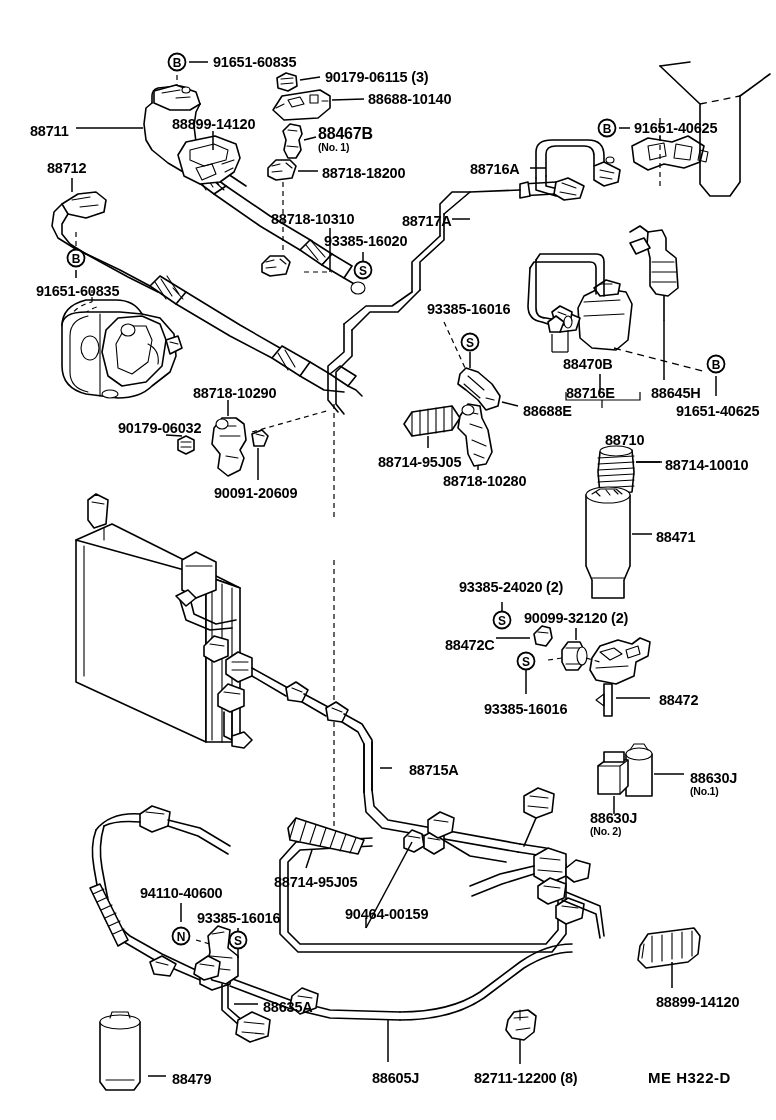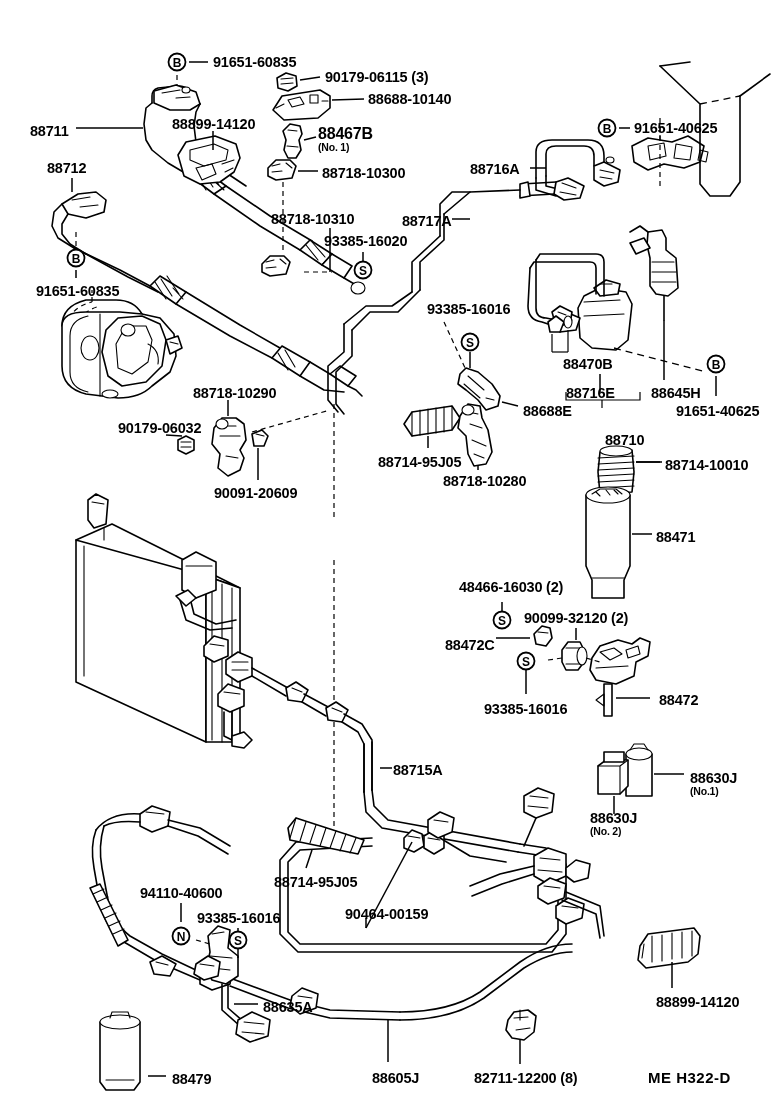--- a/index.html
+++ b/index.html
@@ -521,46 +521,46 @@
   <div class="lbl" style="left:325px; top:70px;">90179-06115 (3)</div>
   <div class="lbl" style="left:368px; top:92px;">88688-10140</div>
   <div class="lbl" style="left:30px; top:124px;">88711</div>
   <div class="lbl" style="left:172px; top:117px;">88899-14120</div>
   <div class="lbl big two-line" style="left:318px; top:126px;">
     <span>88467B</span>
     <span class="sub2">(No. 1)</span>
   </div>
   <div class="lbl" style="left:634px; top:121px;">91651-40625</div>
   <div class="lbl" style="left:47px; top:161px;">88712</div>
-  <div class="lbl" style="left:322px; top:166px;">88718-10300</div>
+  <div class="lbl" style="left:322px; top:166px;">88718-18200</div>
   <div class="lbl" style="left:470px; top:162px;">88716A</div>
   <div class="lbl" style="left:402px; top:214px;">88717A</div>
   <div class="lbl" style="left:271px; top:212px;">88718-10310</div>
   <div class="lbl" style="left:324px; top:234px;">93385-16020</div>
   <div class="lbl" style="left:36px; top:284px;">91651-60835</div>
   <div class="lbl" style="left:427px; top:302px;">93385-16016</div>
   <div class="lbl" style="left:563px; top:357px;text-align:center;">88470B</div>
   <div class="lbl" style="left:193px; top:386px;">88718-10290</div>
   <div class="lbl" style="left:566px; top:386px;">88716E</div>
   <div class="lbl" style="left:651px; top:386px;text-align:center;">88645H</div>
   <div class="lbl" style="left:523px; top:404px;">88688E</div>
   <div class="lbl" style="left:605px; top:433px;">88710</div>
   <div class="lbl" style="left:676px; top:404px;">91651-40625</div>
   <div class="lbl" style="left:118px; top:421px;">90179-06032</div>
   <div class="lbl" style="left:378px; top:455px;">88714-95J05</div>
   <div class="lbl" style="left:443px; top:474px;">88718-10280</div>
   <div class="lbl" style="left:665px; top:458px;">88714-10010</div>
   <div class="lbl" style="left:214px; top:486px;">90091-20609</div>
   <div class="lbl" style="left:656px; top:530px;">88471</div>
-  <div class="lbl" style="left:459px; top:580px;">48466-16030 (2)</div>
+  <div class="lbl" style="left:459px; top:580px;">93385-24020 (2)</div>
   <div class="lbl" style="left:524px; top:611px;">90099-32120 (2)</div>
   <div class="lbl" style="left:445px; top:638px;">88472C</div>
   <div class="lbl" style="left:659px; top:693px;">88472</div>
   <div class="lbl" style="left:484px; top:702px;">93385-16016</div>
-  <div class="lbl" style="left:393px; top:763px;">88715A</div>
+  <div class="lbl" style="left:409px; top:763px;">88715A</div>
   <div class="lbl two-line" style="left:690px; top:771px;">
     <span>88630J</span>
     <span class="sub2">(No.1)</span>
   </div>
   <div class="lbl two-line" style="left:590px; top:811px;">
     <span>88630J</span>
     <span class="sub2">(No. 2)</span>
   </div>
   <div class="lbl" style="left:274px; top:875px;">88714-95J05</div>
   <div class="lbl" style="left:140px; top:886px;">94110-40600</div>

